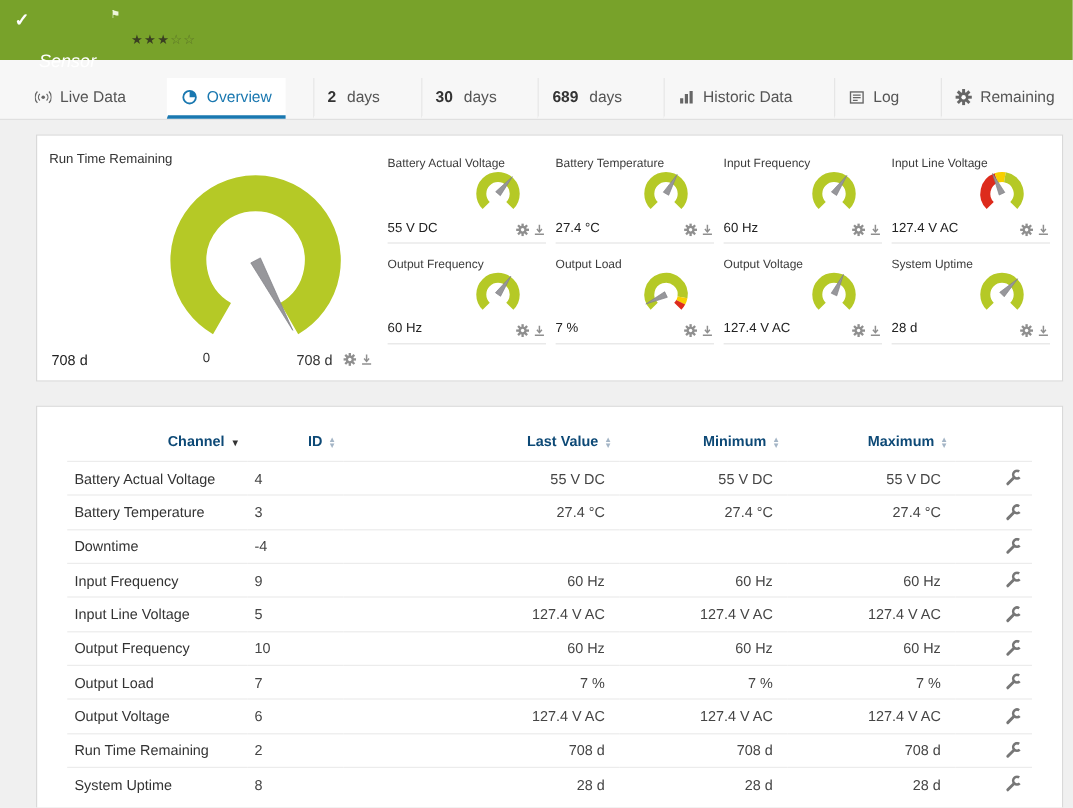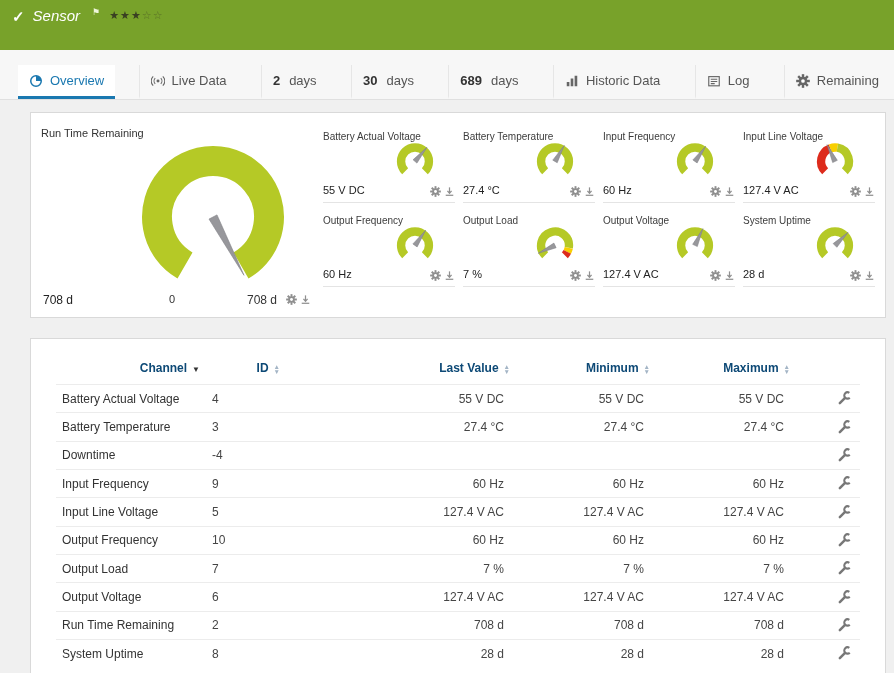--- a/index.html
+++ b/index.html
@@ -5,21 +5,21 @@
   *{box-sizing:border-box;}
   html,body{margin:0;padding:0;}
   body{
     width:894px;height:673px;overflow:hidden;position:relative;
     background:#f0f0f0;font-family:"Liberation Sans",sans-serif;
   }
   
   .topbar{height:50px;background:#78a22a;display:flex;align-items:flex-start;padding:7px 10px 0 10px;color:#fff;}
   .chk{font-size:15px;font-weight:bold;margin:1px 8px 0 2px;}
   .hline{display:flex;align-items:baseline;}
-  .kind{font-style:italic;font-size:15px;margin-right:7px;}
+  .kind{font-style:italic;font-size:15px;margin-right:7px;margin-top:36px;}
   .htitle{font-size:15px;}
   .flag{font-size:9px;margin-left:5px;align-self:flex-start;color:#eef6da;}
   .stars{margin-left:9px;font-size:11px;letter-spacing:1px;color:#3a3f22;cursor:pointer;align-self:center;}
   .star.empty{opacity:.5;}
   .status{font-size:11px;font-weight:bold;color:#303a10;margin:3px 0 0 15px;letter-spacing:.3px;}
   
   .tabs{height:50px;background:#f7f7f7;border-bottom:1px solid #e0e0e0;display:flex;align-items:flex-end;justify-content:space-between;padding:0 4px 0 18px;}
   .tab{height:34px;display:flex;align-items:center;gap:7px;padding:0 11px;font-size:13px;color:#555;cursor:pointer;border-bottom:3px solid transparent;white-space:nowrap;}
   .tab + .tab{border-left:1px solid #e6e6e6;}
   .tab .tab-icon{width:14px;height:14px;color:#666;display:block;}
@@ -101,37 +101,37 @@
   <div class="hgroup">
     <div class="hline">
       <span class="kind">Sensor</span>
       <span class="flag">⚑</span>
       <span class="stars"><span class="star">★</span><span class="star">★</span><span class="star">★</span><span class="star empty">☆</span><span class="star empty">☆</span></span>
     </div>
   </div>
 </header>
 
 <nav class="tabs" id="tabs">
+    <div class="tab">
+      <span class="tab-icon">
+        <svg viewBox="0 0 16 16">
+          <circle cx="8" cy="8" r="1.7" fill="currentColor"></circle>
+          <path d="M4.8 4.8a4.6 4.6 0 0 0 0 6.4M11.2 4.8a4.6 4.6 0 0 1 0 6.4M2.5 2.6a7.6 7.6 0 0 0 0 10.8M13.5 2.6a7.6 7.6 0 0 1 0 10.8" fill="none" stroke="currentColor" stroke-width="1.2"></path>
+        </svg>
+      </span>
+      <span>Live Data</span>
+    </div>
     <div class="tab active">
       <span class="tab-icon">
         <svg viewBox="0 0 16 16">
           <circle cx="8" cy="8" r="6" fill="none" stroke="currentColor" stroke-width="1.7"></circle>
           <path d="M8 8V1.9A6.1 6.1 0 0 1 14.1 8Z" fill="currentColor"></path>
         </svg>
       </span>
       <span>Overview</span>
-    </div>
-    <div class="tab">
-      <span class="tab-icon">
-        <svg viewBox="0 0 16 16">
-          <circle cx="8" cy="8" r="1.7" fill="currentColor"></circle>
-          <path d="M4.8 4.8a4.6 4.6 0 0 0 0 6.4M11.2 4.8a4.6 4.6 0 0 1 0 6.4M2.5 2.6a7.6 7.6 0 0 0 0 10.8M13.5 2.6a7.6 7.6 0 0 1 0 10.8" fill="none" stroke="currentColor" stroke-width="1.2"></path>
-        </svg>
-      </span>
-      <span>Live Data</span>
     </div>
     <div class="tab">
       <span class="num">2</span>
       <span>days</span>
     </div>
     <div class="tab">
       <span class="num">30</span>
       <span>days</span>
     </div>
     <div class="tab">

